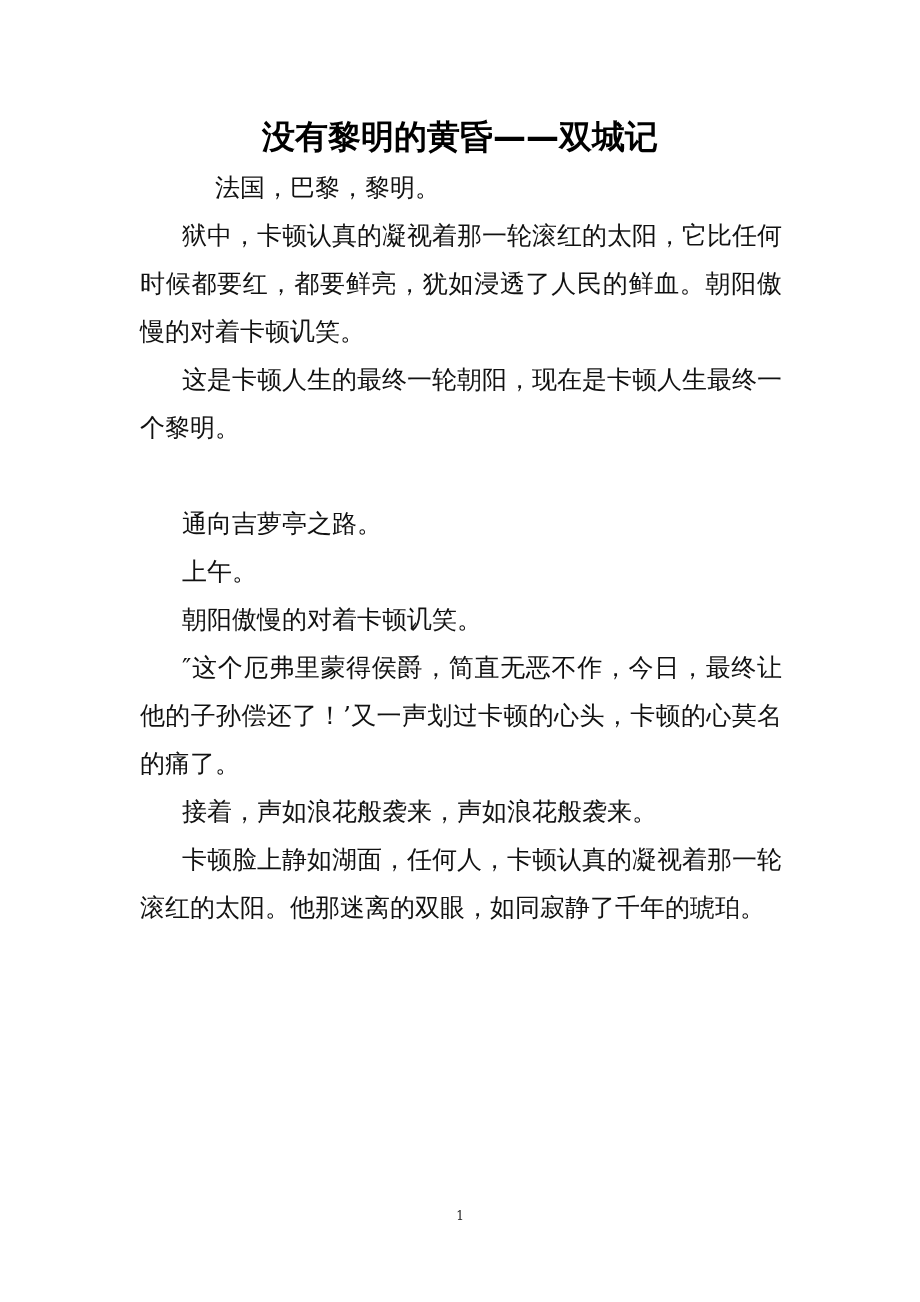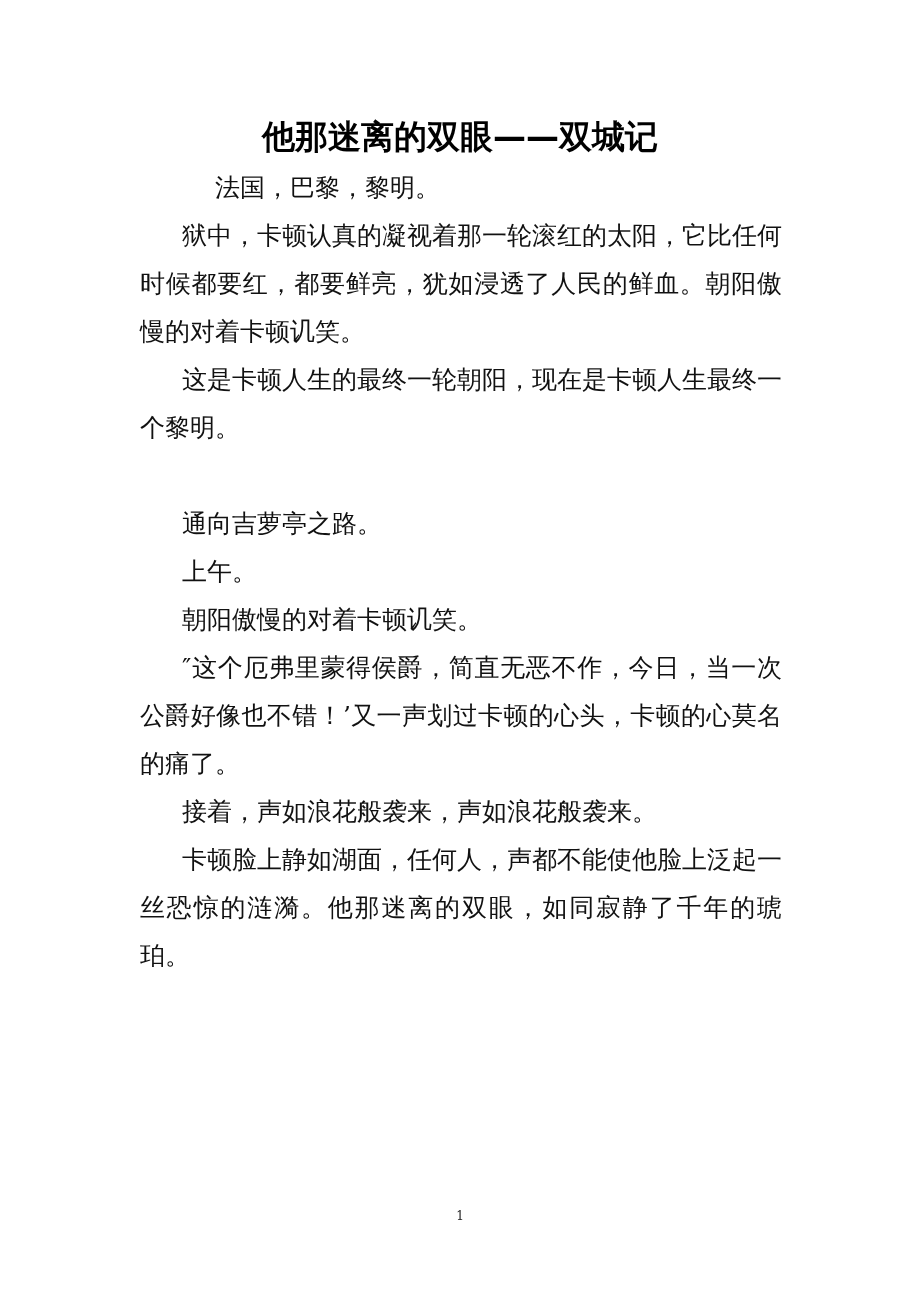--- a/index.html
+++ b/index.html
@@ -64,30 +64,30 @@
       font-size: 12px;
       line-height: 16px;
       color: #222222;
     }
   </style>
 </head>
 <body>
 
 <div class="page">
 
-  <div class="title">他那迷离的双眼——双城记</div>
+  <div class="title">没有黎明的黄昏——双城记</div>
 
   <div class="body-text">
     <p class="para first">法国，巴黎，黎明。</p>
     <p class="para">狱中，卡顿认真的凝视着那一轮滚红的太阳，它比任何时候都要红，都要鲜亮，犹如浸透了人民的鲜血。朝阳傲慢的对着卡顿讥笑。</p>
     <p class="para">这是卡顿人生的最终一轮朝阳，现在是卡顿人生最终一个黎明。</p>
     <div class="blank"></div>
     <p class="para">通向吉萝亭之路。</p>
     <p class="para">上午。</p>
     <p class="para">朝阳傲慢的对着卡顿讥笑。</p>
-    <p class="para">″这个厄弗里蒙得侯爵，简直无恶不作，今日，当一次公爵好像也不错！’又一声划过卡顿的心头，卡顿的心莫名的痛了。</p>
+    <p class="para">″这个厄弗里蒙得侯爵，简直无恶不作，今日，最终让他的子孙偿还了！’又一声划过卡顿的心头，卡顿的心莫名的痛了。</p>
     <p class="para">接着，声如浪花般袭来，声如浪花般袭来。</p>
-    <p class="para">卡顿脸上静如湖面，任何人，声都不能使他脸上泛起一丝恐惊的涟漪。他那迷离的双眼，如同寂静了千年的琥珀。</p>
+    <p class="para">卡顿脸上静如湖面，任何人，卡顿认真的凝视着那一轮滚红的太阳。他那迷离的双眼，如同寂静了千年的琥珀。</p>
   </div>
 
   <div class="page-number">1</div>
 
 </div>
 
 </body></html>

